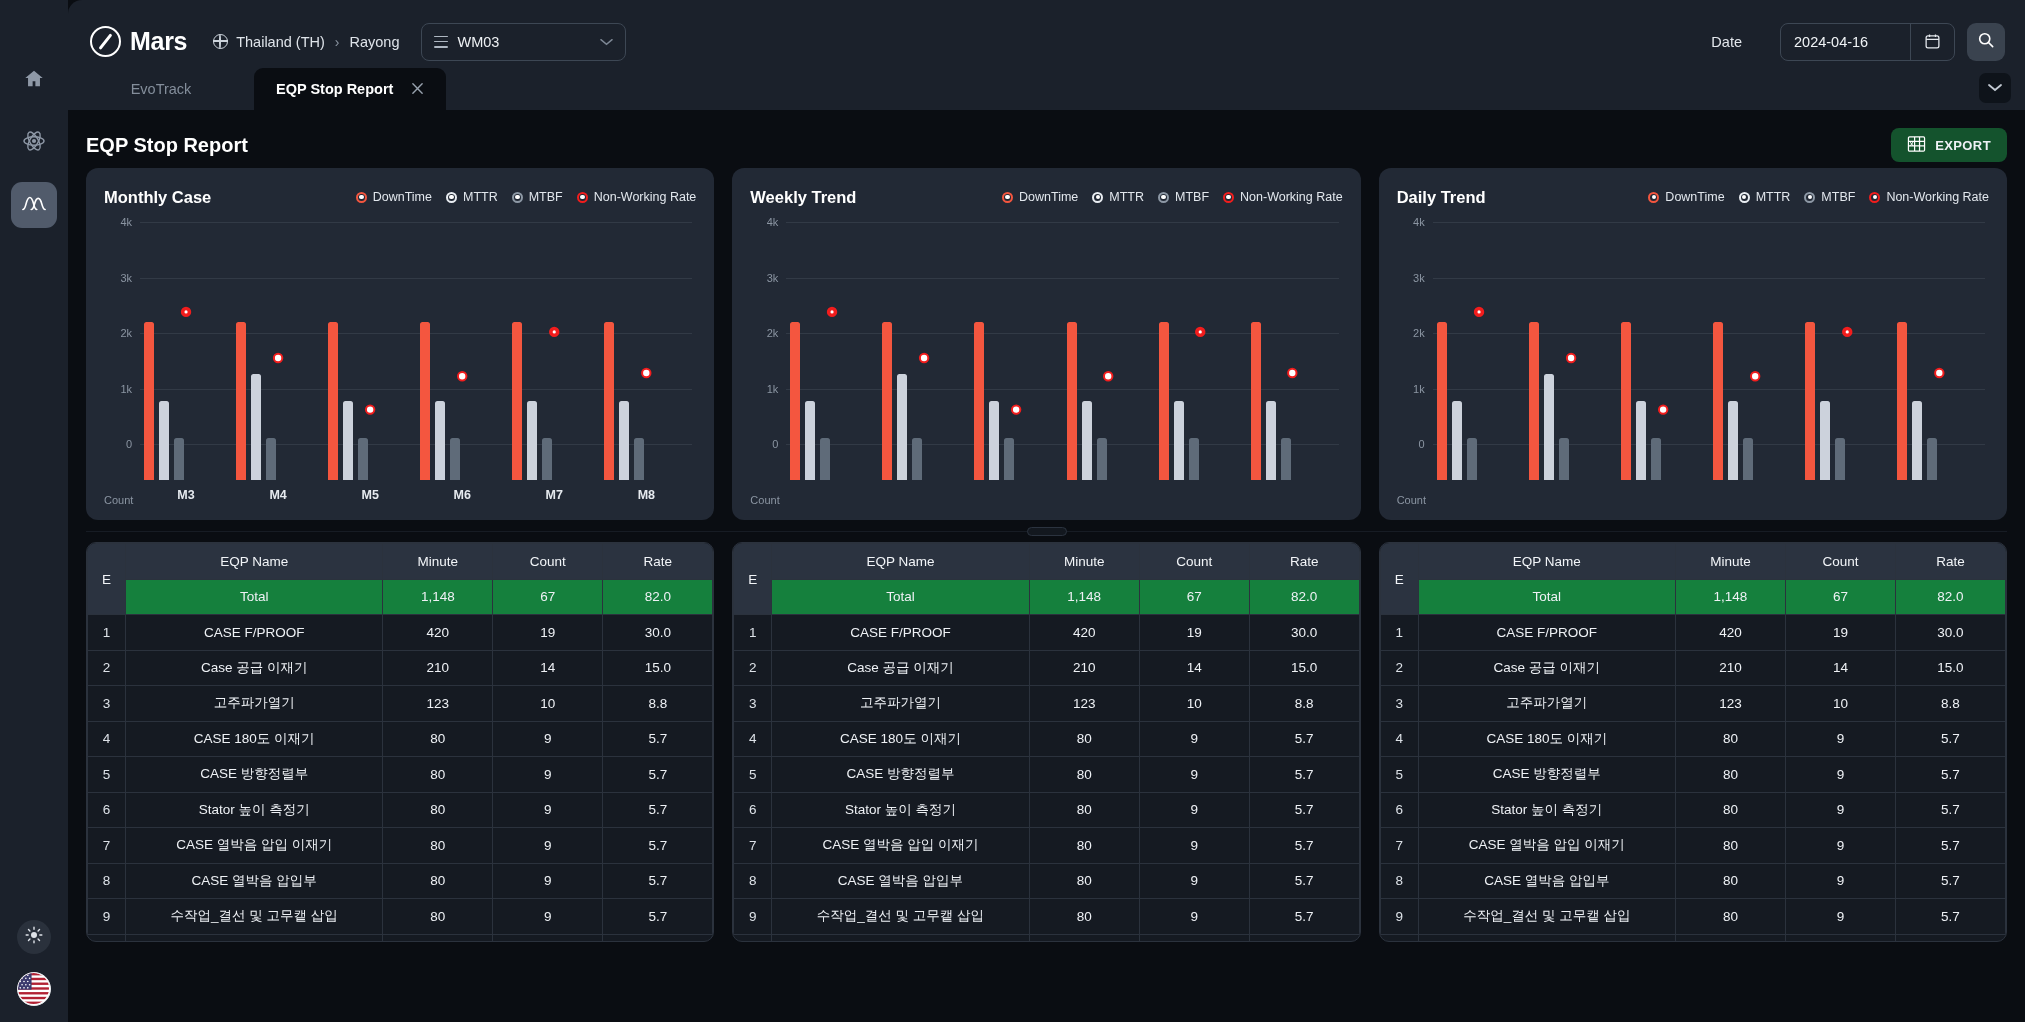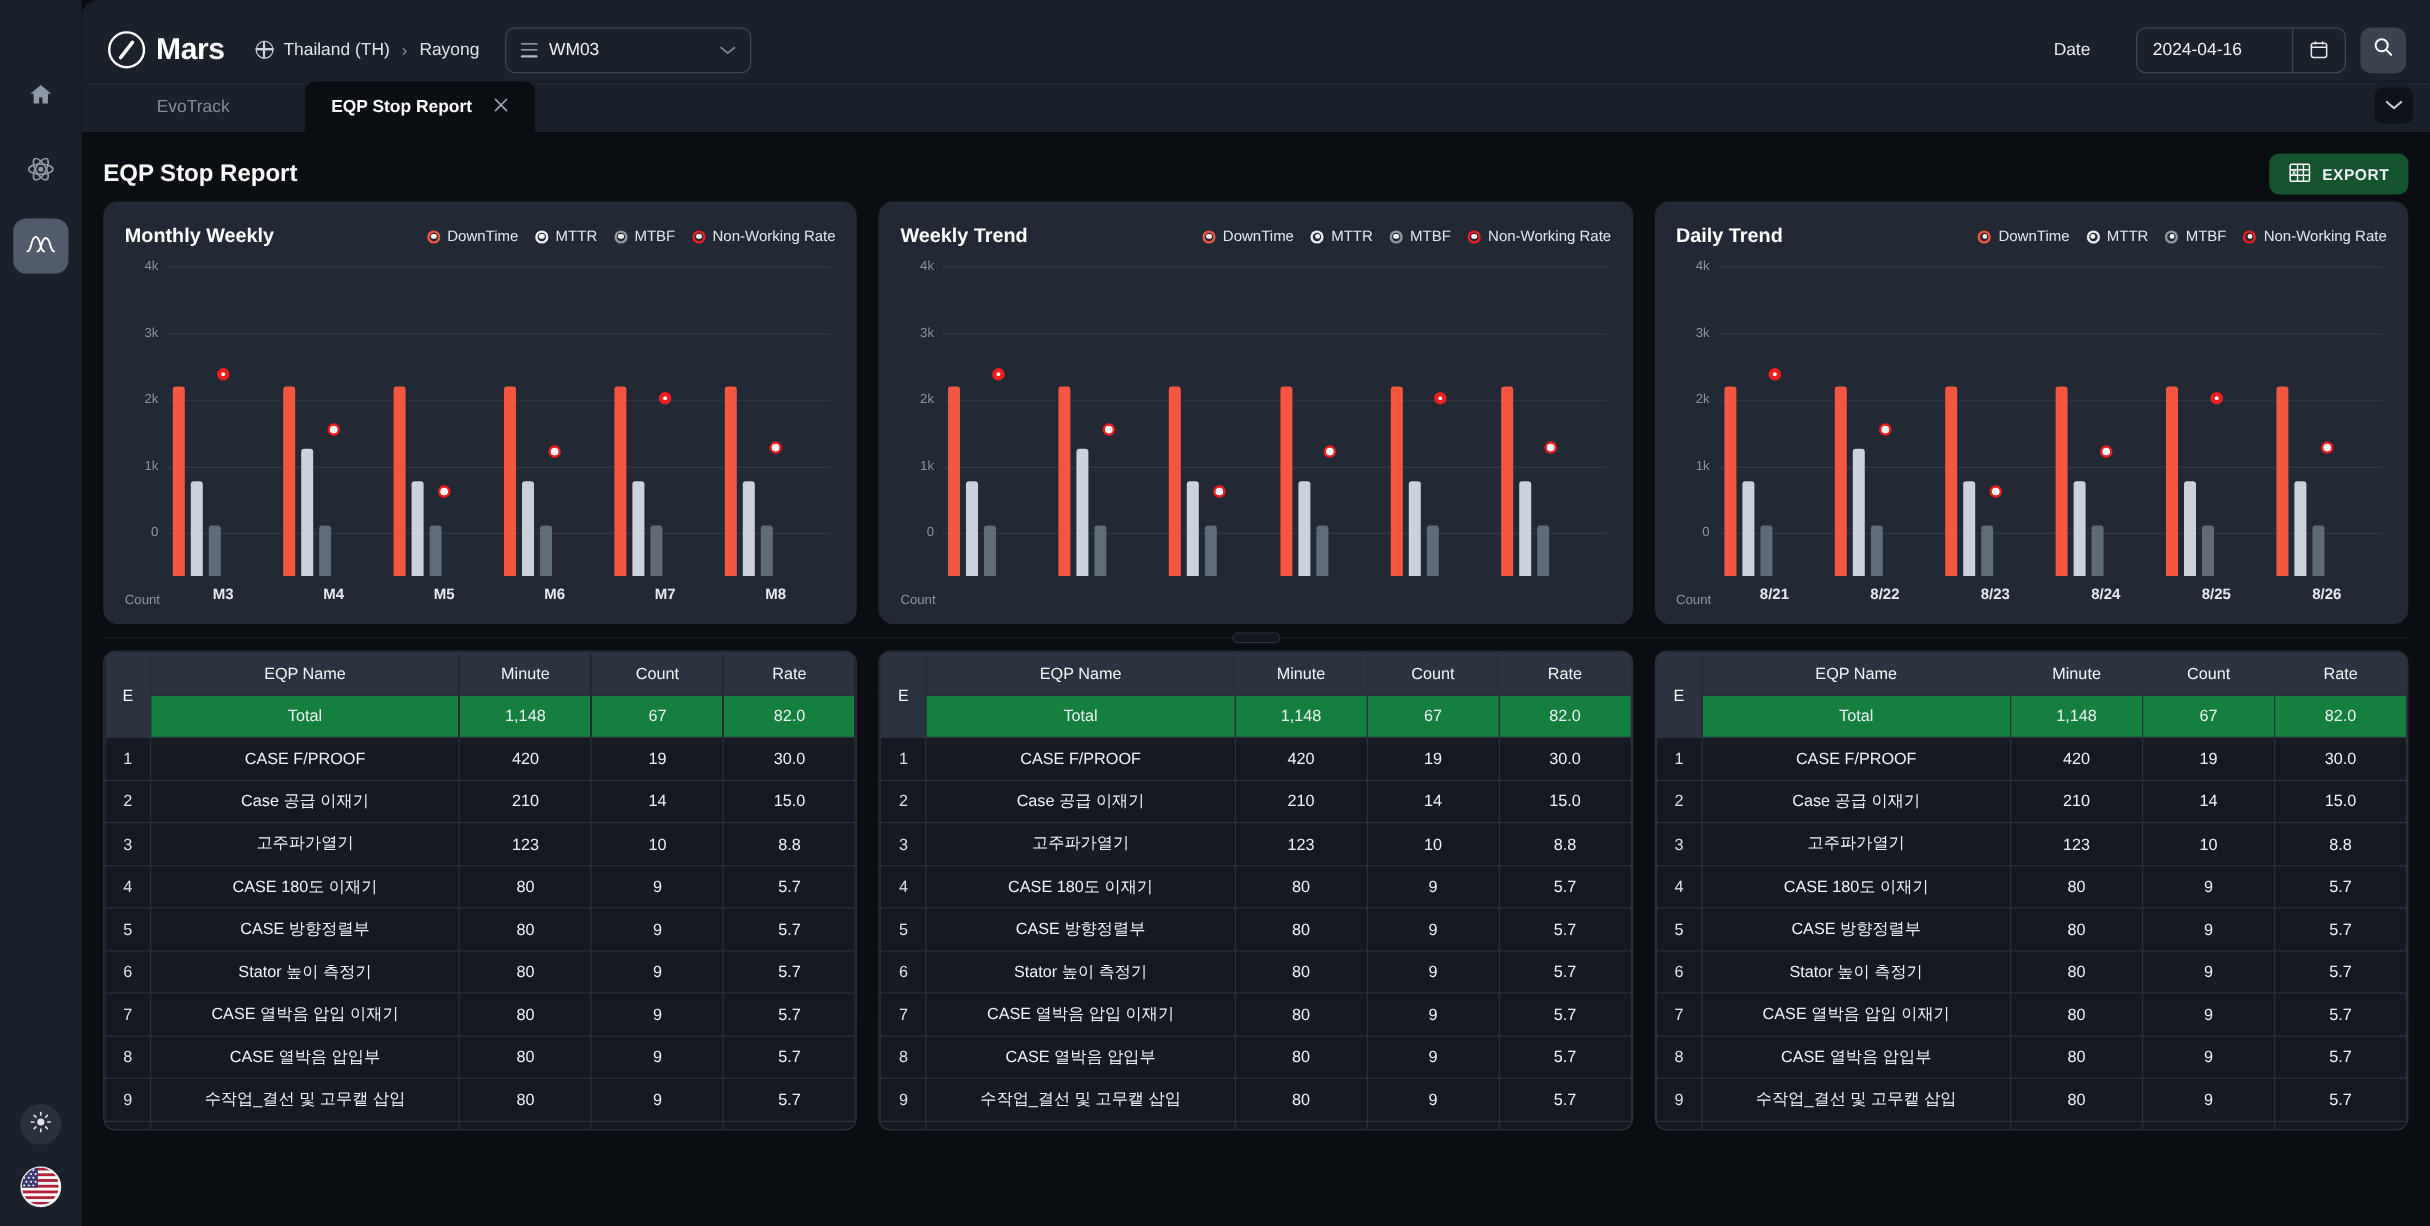--- a/index.html
+++ b/index.html
@@ -353,21 +353,21 @@
               <text x="3" y="11.6" font-size="6" fill="#ffffff" stroke="none" font-family="Liberation Sans">X</text>
             </svg>
           </span>
           <span>EXPORT</span>
         </div>
       </div>
 
       <div class="charts-row" id="charts-row">
           <div class="card">
             <div class="card-head">
-              <div class="card-title">Monthly Weekly</div>
+              <div class="card-title">Monthly Case</div>
               <div class="legend">
                 <div class="leg">
                   <span class="dot" style="border-color:#f4563f">
                     <b></b>
                   </span>
                   <span>DownTime</span>
                 </div>
                 <div class="leg">
                   <span class="dot" style="border-color:#e9edf2">
                     <b></b>
@@ -629,28 +629,20 @@
                   <polyline points="8.333333333333332%,89.91 25%,135.975 41.66666666666667%,187.59 58.333333333333336%,154.29000000000002 75%,109.89 91.66666666666666%,150.95999999999998" fill="none" stroke="#f21d1d" stroke-width="1.6"></polyline>
                   <circle cx="8.333333333333332%" cy="89.91" r="4.2" fill="#f21d1d" stroke="#f21d1d" stroke-width="2"></circle>
                   <circle cx="8.333333333333332%" cy="89.91" r="1.6" fill="#ffffff"></circle>
                   <circle cx="25%" cy="135.975" r="4.2" fill="#ffffff" stroke="#f21d1d" stroke-width="2"></circle>
                   <circle cx="41.66666666666667%" cy="187.59" r="4.2" fill="#ffffff" stroke="#f21d1d" stroke-width="2"></circle>
                   <circle cx="58.333333333333336%" cy="154.29000000000002" r="4.2" fill="#ffffff" stroke="#f21d1d" stroke-width="2"></circle>
                   <circle cx="75%" cy="109.89" r="4.2" fill="#f21d1d" stroke="#f21d1d" stroke-width="2"></circle>
                   <circle cx="75%" cy="109.89" r="1.6" fill="#ffffff"></circle>
                   <circle cx="91.66666666666666%" cy="150.95999999999998" r="4.2" fill="#ffffff" stroke="#f21d1d" stroke-width="2"></circle>
                 </svg></div>
-              <div class="xaxis">
-                <div class="xlab">8/21</div>
-                <div class="xlab">8/22</div>
-                <div class="xlab">8/23</div>
-                <div class="xlab">8/24</div>
-                <div class="xlab">8/25</div>
-                <div class="xlab">8/26</div>
-              </div>
               <div class="count-lbl">Count</div>
             </div>
           </div>
         </div>
 
       <div class="handle-row">
         <div class="handle"></div>
       </div>
 
       <div class="tables-row" id="tables-row">

